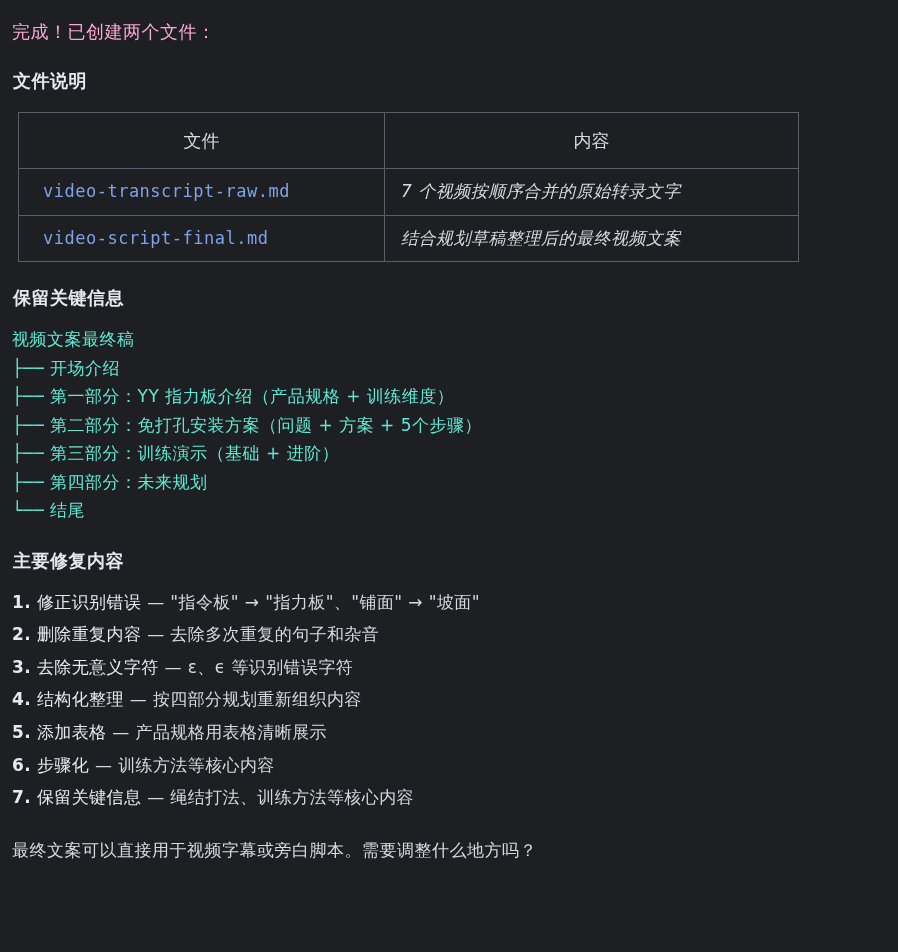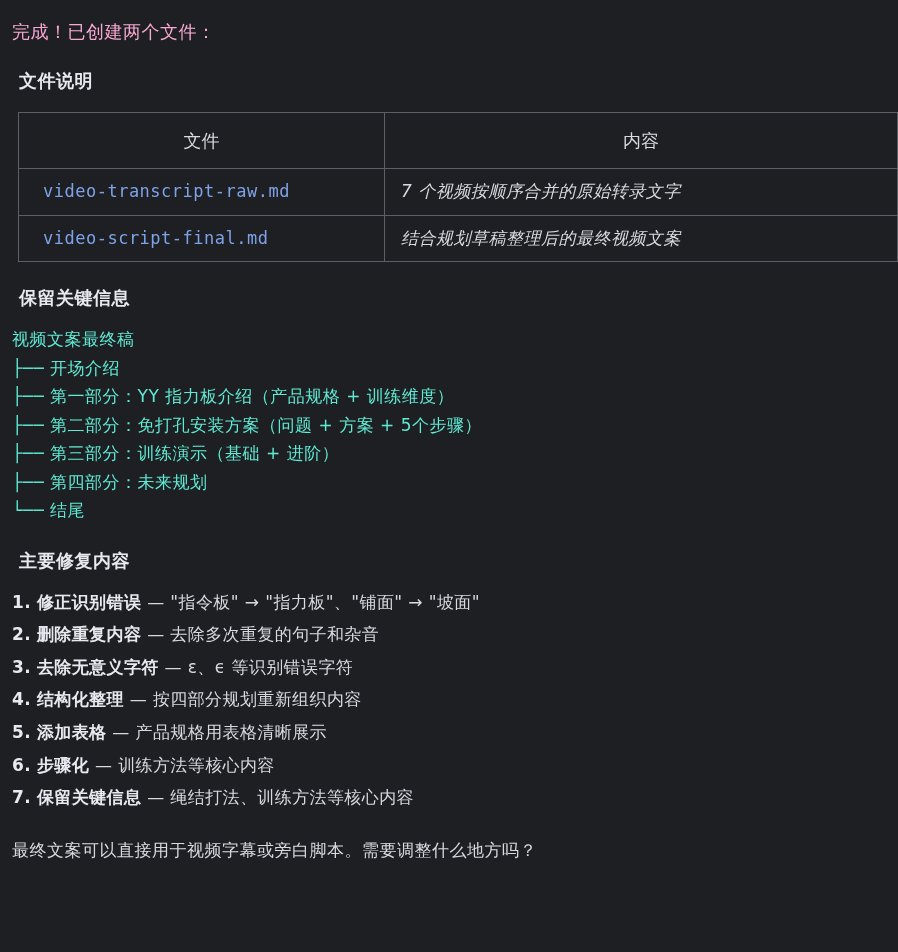--- a/index.html
+++ b/index.html
@@ -23,28 +23,28 @@
   .intro {
     font-size: 18px;
     color: #f9a8d4;
     margin: 4px 0 22px 0;
     letter-spacing: 0.5px;
   }
   .heading {
     font-size: 18px;
     font-weight: bold;
     color: #e6e9ef;
-    margin: 22px 0 14px 7px;
+    margin: 22px 0 14px 1px;
     letter-spacing: 0.5px;
   }
 
   table.files {
     border-collapse: collapse;
     margin: 18px 0 12px 6px;
-    width: 880px;
+    width: 781px;
     table-layout: fixed;
   }
   table.files th, table.files td {
     border: 1px solid #5a5f68;
     padding: 10px 20px;
     font-size: 17px;
     color: #d7dae0;
     vertical-align: middle;
   }
   table.files th {
@@ -88,21 +88,21 @@
     font-size: 17px;
     line-height: 1.68;
     letter-spacing: 0.4px;
     color: #d7dae0;
   }
   ol.fixes li .num {
     font-weight: bold;
     color: #e6e9ef;
   }
   ol.fixes li .lbl {
-    font-weight: bold;
+    font-weight: normal;
     color: #e6e9ef;
   }
   ol.fixes li .desc {
     color: #d7dae0;
   }
 
   .closing {
     margin: 26px 0 20px 0;
     font-size: 17px;
     color: #d7dae0;

